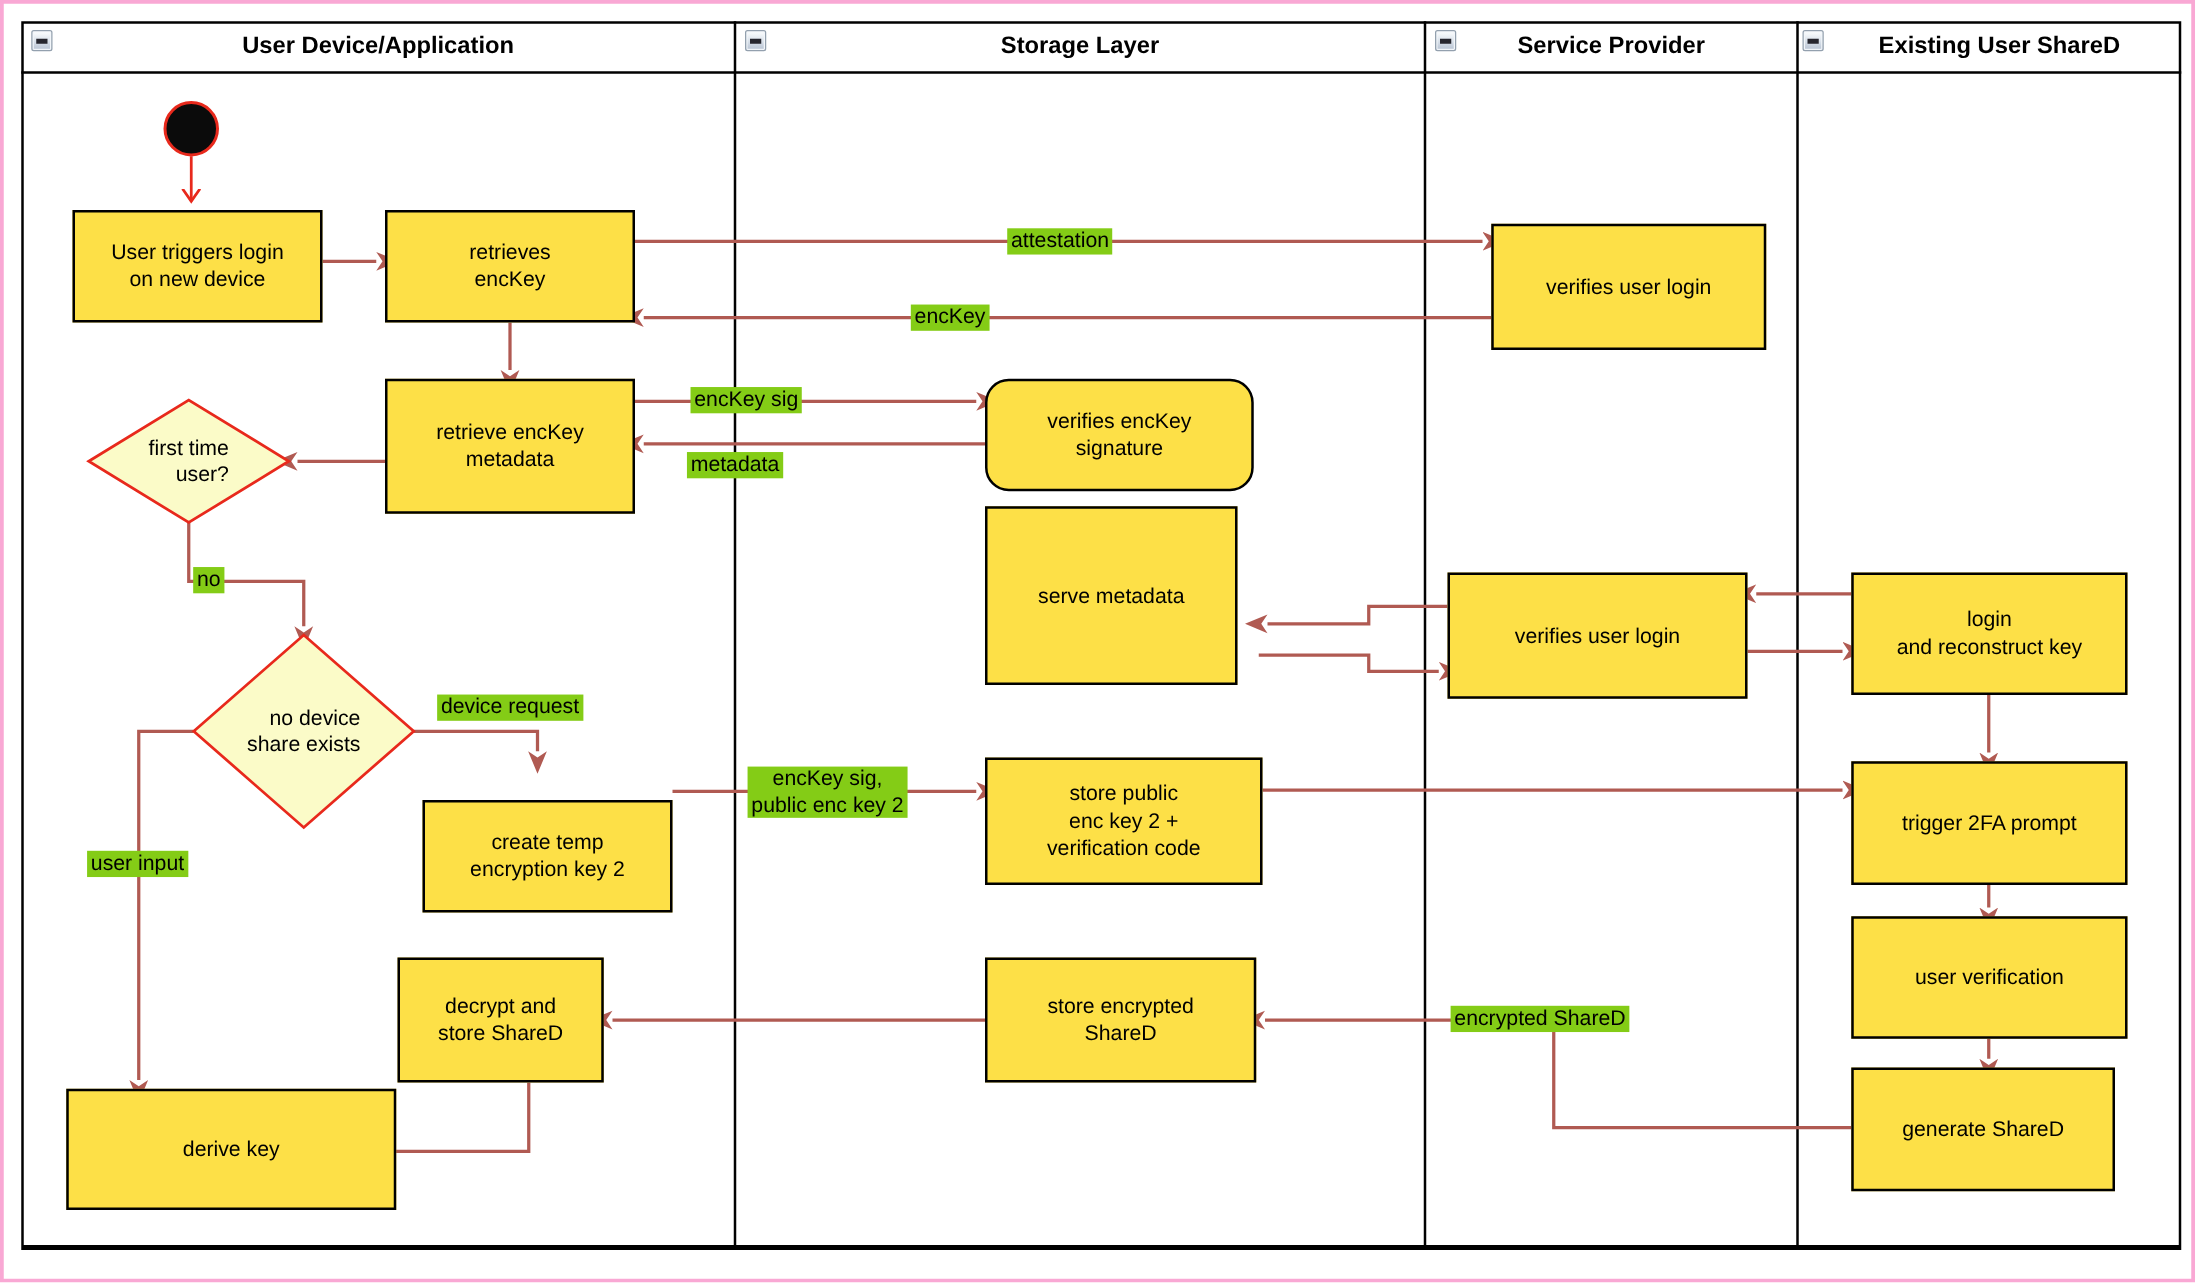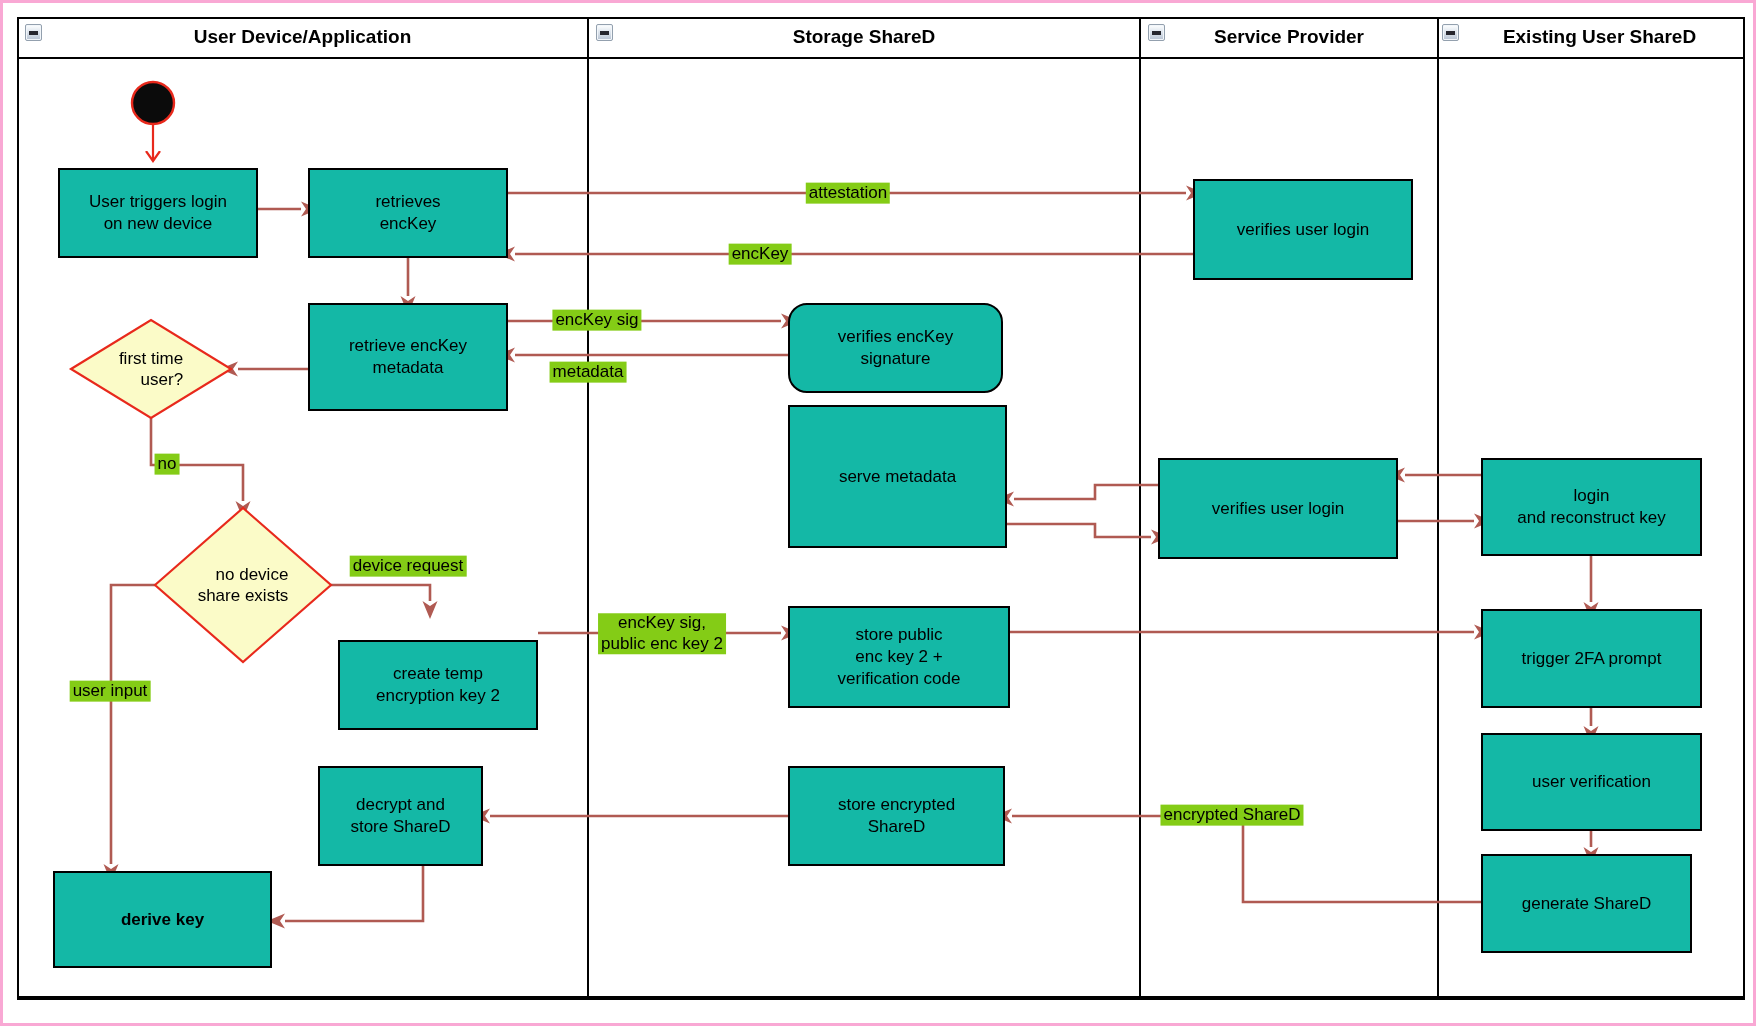--- a/index.html
+++ b/index.html
@@ -21,21 +21,21 @@
   .collapse-btn{
     position:absolute;width:17px;height:17px;box-sizing:border-box;
     border:1px solid #93a0ae;border-radius:2px;
     background:linear-gradient(#feffff,#dfe6ee 45%,#b7c2d2);
     box-shadow:inset 0 0 0 1px #f2f6fa;cursor:pointer;
   }
   .collapse-btn::after{
     content:"";position:absolute;left:3px;right:3px;top:6px;height:4px;background:#26262e;
   }
   .node{
-    position:absolute;background:#14b8a6;border:2px solid #000;box-sizing:border-box;
+    position:absolute;background:#fde047;border:2px solid #000;box-sizing:border-box;
     display:flex;align-items:center;justify-content:center;
     text-align:center;font-size:17px;line-height:1.28;white-space:pre-line;
   }
   .shape-label{
     position:absolute;transform:translate(-50%,-50%);
     text-align:right;font-size:17px;line-height:1.25;white-space:pre-line;
   }
   .edge-label{
     position:absolute;transform:translate(-50%,-50%);
     background:#84cc16;font-size:17px;line-height:1.22;padding:0 3px;
@@ -47,21 +47,21 @@
 <body>
 
 <div class="stage">
   <div class="pool"></div>
   <div class="header-sep"></div>
   <div id="lanes-layer">
       <div class="collapse-btn" style="left: 22px; top: 21px;"></div>
       <div class="lane-title" style="left: 299.5px;">User Device/Application</div>
       <div class="lane-divider" style="left: 584px;"></div>
       <div class="collapse-btn" style="left: 593px; top: 21px;"></div>
-      <div class="lane-title" style="left: 861px;">Storage ShareD</div>
+      <div class="lane-title" style="left: 861px;">Storage Layer</div>
       <div class="lane-divider" style="left: 1136px;"></div>
       <div class="collapse-btn" style="left: 1145px; top: 21px;"></div>
       <div class="lane-title" style="left: 1286px;">Service Provider</div>
       <div class="lane-divider" style="left: 1434px;"></div>
       <div class="collapse-btn" style="left: 1439px; top: 21px;"></div>
       <div class="lane-title" style="left: 1596.5px;">Existing User ShareD</div>
     </div>
   <svg class="overlay" id="edges-layer">
     <defs>
       <marker id="arrowBrick" markerUnits="userSpaceOnUse" markerWidth="22" markerHeight="18" refX="0" refY="9" orient="auto">
@@ -121,31 +121,31 @@
   <div id="nodes-layer">
       <div class="node" style="left: 55px; top: 165px; width: 200px; height: 90px;">User triggers login
 on new device</div>
       <div class="node" style="left: 305px; top: 165px; width: 200px; height: 90px;">retrieves
 encKey</div>
       <div class="node" style="left: 1190px; top: 176px; width: 220px; height: 101px;">verifies user login</div>
       <div class="node" style="left: 305px; top: 300px; width: 200px; height: 108px;">retrieve encKey
 metadata</div>
       <div class="node" style="left: 785px; top: 300px; width: 215px; height: 90px; border-radius: 19px;">verifies encKey
 signature</div>
-      <div class="node" style="left: 785px; top: 402px; width: 219px; height: 143px;">serve metadata</div>
+      <div class="node" style="left: 785px; top: 402px; width: 202px; height: 143px;">serve metadata</div>
       <div class="node" style="left: 1155px; top: 455px; width: 240px; height: 101px;">verifies user login</div>
       <div class="node" style="left: 1478px; top: 455px; width: 221px; height: 98px;">login
 and reconstruct key</div>
       <div class="node" style="left: 335px; top: 637px; width: 200px; height: 90px;">create temp
 encryption key 2</div>
       <div class="node" style="left: 785px; top: 603px; width: 222px; height: 102px;">store public
 enc key 2 +
 verification code</div>
       <div class="node" style="left: 1478px; top: 606px; width: 221px; height: 99px;">trigger 2FA prompt</div>
       <div class="node" style="left: 1478px; top: 730px; width: 221px; height: 98px;">user verification</div>
       <div class="node" style="left: 1478px; top: 851px; width: 211px; height: 99px;">generate ShareD</div>
       <div class="node" style="left: 785px; top: 763px; width: 217px; height: 100px;">store encrypted
 ShareD</div>
       <div class="node" style="left: 315px; top: 763px; width: 165px; height: 100px;">decrypt and
 store ShareD</div>
-      <div class="node" style="left: 50px; top: 868px; width: 219px; height: 97px; font-weight: bold;">derive key</div>
+      <div class="node" style="left: 50px; top: 868px; width: 264px; height: 97px;">derive key</div>
     </div>
 </div>
 
 </body></html>

